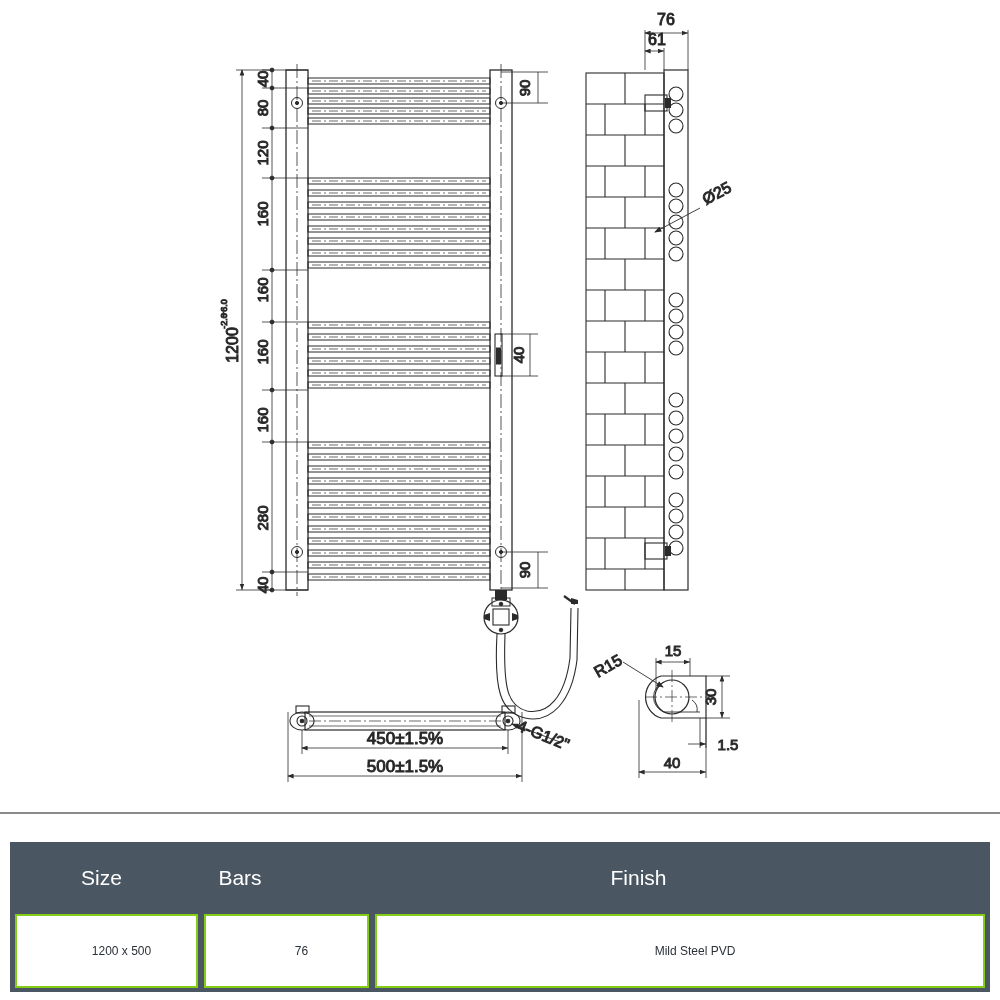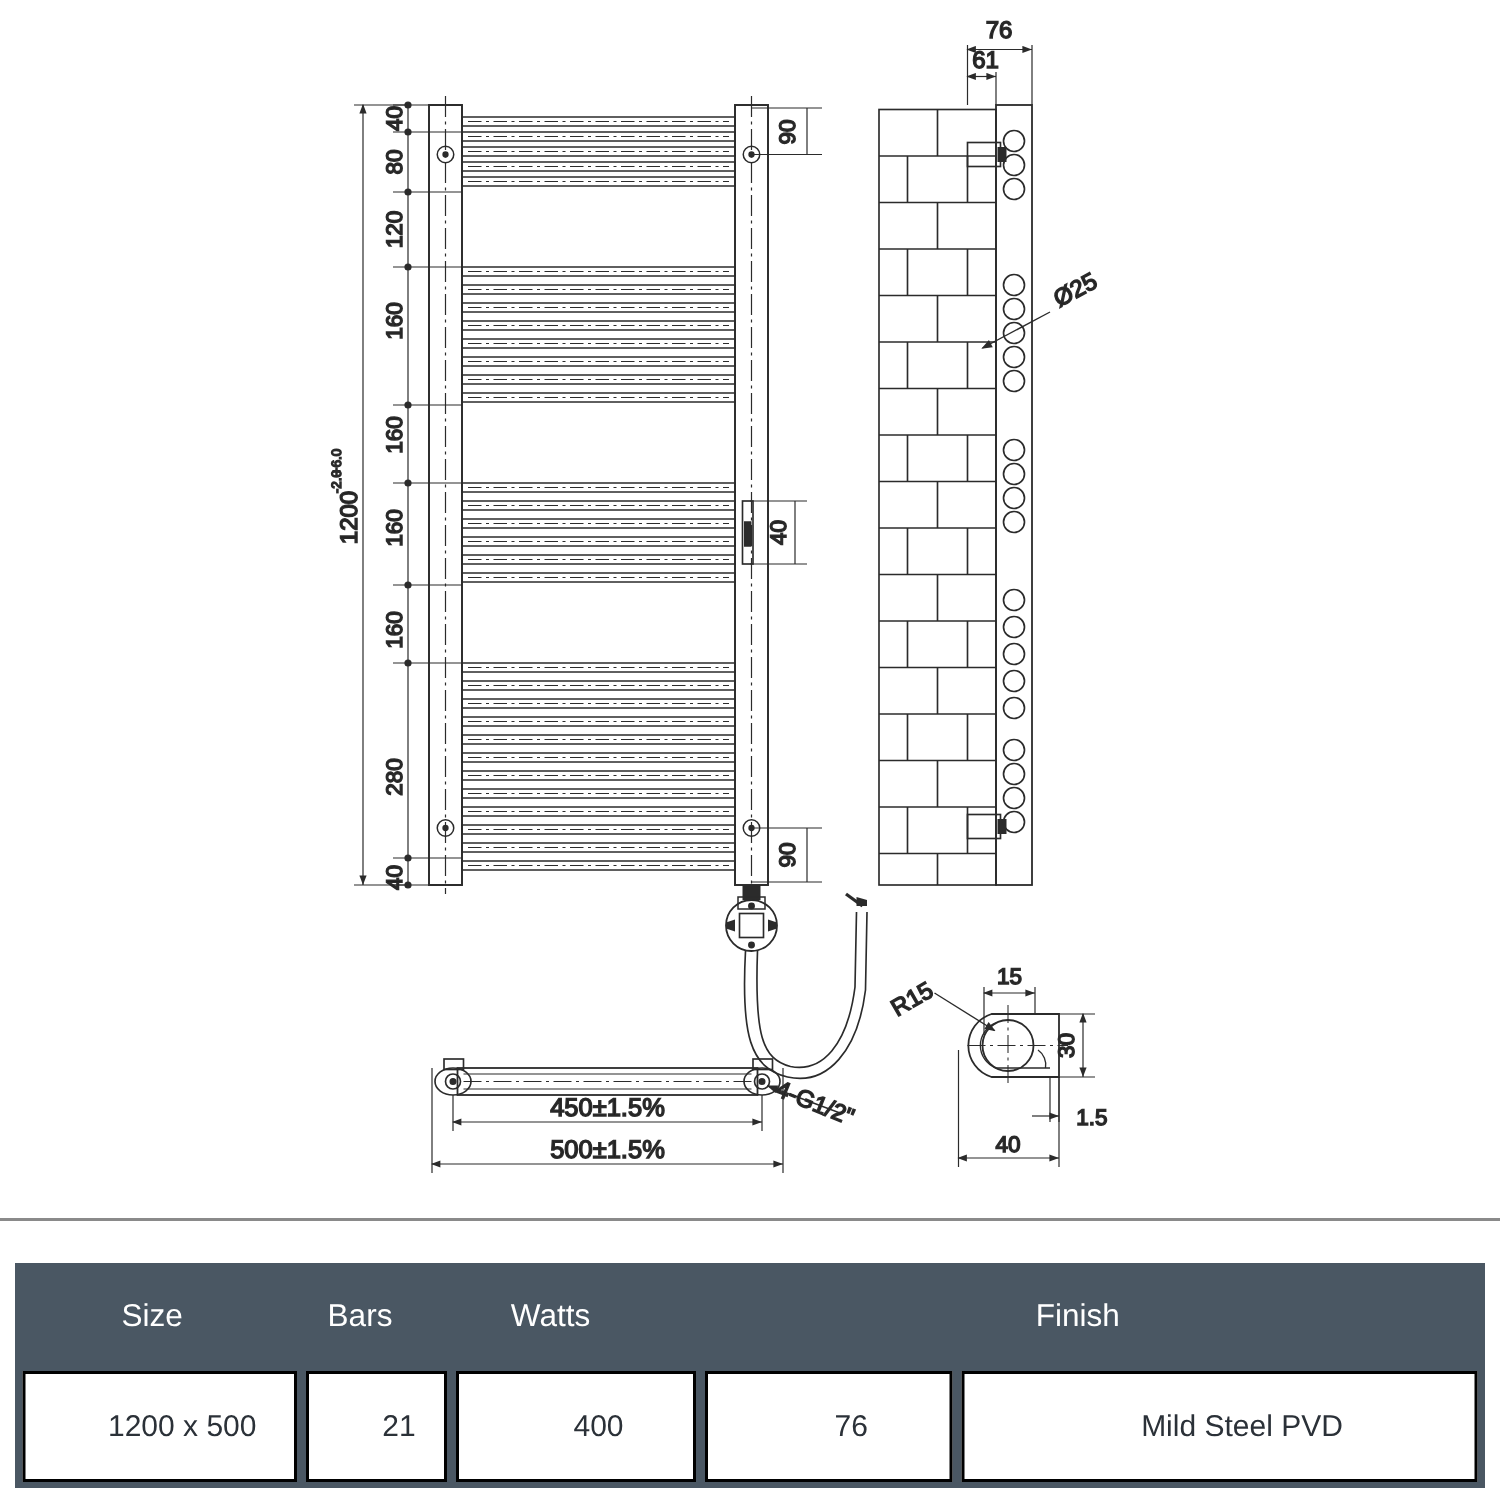--- a/index.html
+++ b/index.html
@@ -43,22 +43,22 @@
     text-align:center;
   }
   .spec-row.head .spec-cell {
     color:#ffffff;
     font-size:21px;
     font-weight:400;
   }
   .spec-row.body .spec-cell {
     background:#ffffff;
     color:#2b3138;
-    font-size:20px;
-    border:2px solid #000000;
+    font-size:12px;
+    border:2px solid #84cc16;
     margin:0 3px;
     height:100%;
     padding-left:30px;
   }
   
   .c0 { flex: 0 0 183px; }
   .c1 { flex: 0 0 94px; }
   .c2 { flex: 0 0 125px; }
   .c3 { flex: 0 0 160px; }
   .c4 { flex: 0 0 165px; }
@@ -451,28 +451,25 @@
   </div>
 
   <div id="spec-wrap">
     <div id="top-rule"></div>
 
     <div id="spec-table">
 
       <div class="spec-row head">
         <div class="spec-cell c0">Size</div>
         <div class="spec-cell c1">Bars</div>
-        <div class="spec-cell c3">Watts</div>
         <div class="spec-cell c5">Finish</div>
       </div>
 
       <div class="spec-row body">
         <div class="spec-cell c0">1200 x 500</div>
-        <div class="spec-cell c1">21</div>
-        <div class="spec-cell c3">400</div>
         <div class="spec-cell c4">76</div>
         <div class="spec-cell c5">Mild Steel PVD</div>
       </div>
 
     </div>
   </div>
 
 </div>
 
 </body></html>

